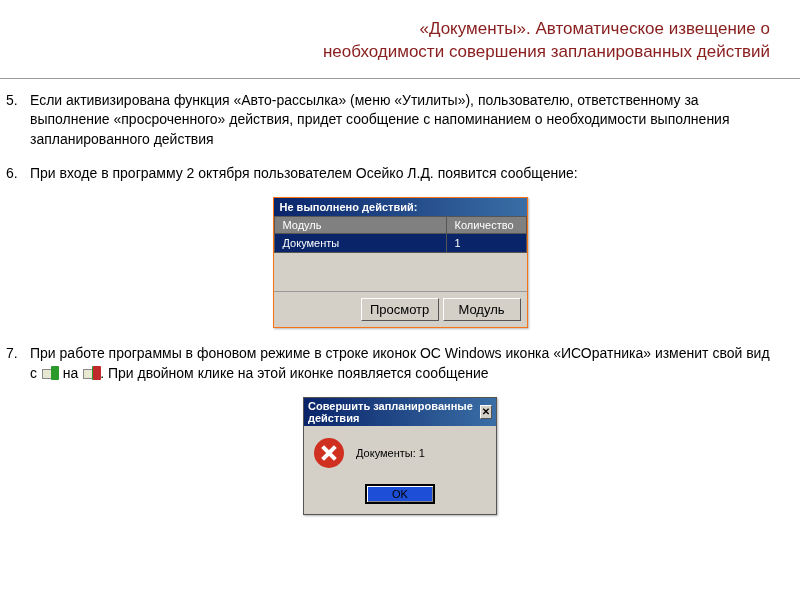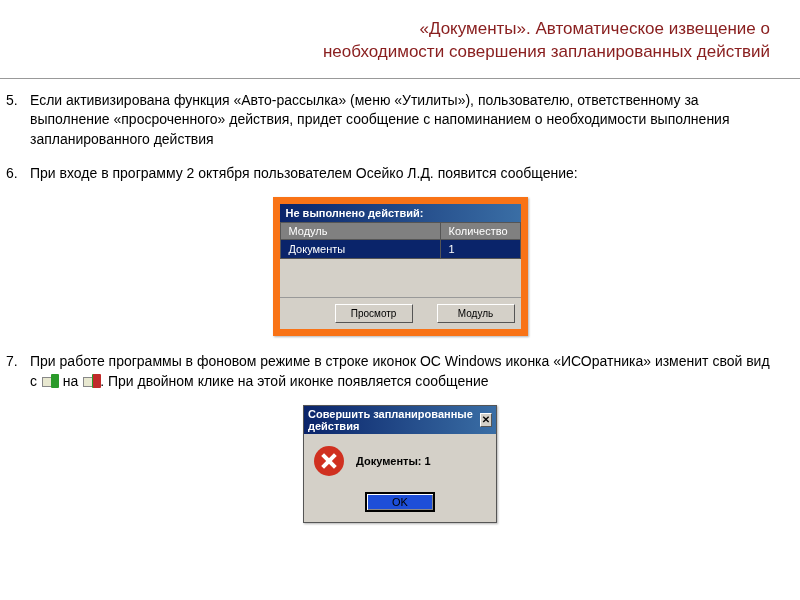--- a/index.html
+++ b/index.html
@@ -34,21 +34,21 @@
     .num {
       width: 24px;
       flex-shrink: 0;
       margin-left: -24px;
     }
     .txt { flex: 1; }
     .dialog1-wrap { text-align: center; margin: 8px 0 16px 0; }
     .dialog1 {
       display: inline-block;
       width: 255px;
-      border: 7px solid #f97316;
+      border: 1px solid #f97316;
       background: #1d4ed8;
       box-shadow: 1px 1px 2px rgba(0,0,0,0.3);
       text-align: left;
     }
     .titlebar1 {
       background: linear-gradient(to right, #0a246a, #3a6ea5);
       color: #fff;
       font-size: 11px;
       font-weight: bold;
       padding: 3px 6px;
@@ -79,27 +79,27 @@
     .dlg1-btns {
       border-top: 1px solid #999;
       padding: 6px;
       text-align: right;
       background: #d4d0c8;
     }
     .winbtn {
       display: inline-block;
       width: 78px;
       padding: 3px 0;
-      font-size: 10px;
+      font-size: 13px;
       background: #d4d0c8;
       border: 1px solid #555;
       border-top-color: #fff;
       border-left-color: #fff;
       text-align: center;
-      margin-left: 20px;
+      margin-left: 0;
       cursor: pointer;
     }
     .inline-icon {
       display: inline-block;
       width: 18px;
       height: 16px;
       vertical-align: middle;
       position: relative;
     }
     .ic-folder {
@@ -169,21 +169,21 @@
     }
     .err-icon::before, .err-icon::after {
       content: '';
       position: absolute;
       left: 6px; top: 13px;
       width: 18px; height: 4px;
       background: #fff;
     }
     .err-icon::before { transform: rotate(45deg); }
     .err-icon::after { transform: rotate(-45deg); }
-    .dlg2-msg { font-size: 11px; font-weight: bold; }
+    .dlg2-msg { font-size: 11px; font-weight: normal; }
     .dlg2-btns { text-align: center; padding: 4px 0 10px 0; }
     .okbtn {
       display: inline-block;
       width: 70px;
       padding: 2px 0;
       font-size: 11px;
       background: #1d4ed8;
       border: 2px solid #000;
       box-shadow: inset 1px 1px 0 #fff, inset -1px -1px 0 #888;
       cursor: pointer;

